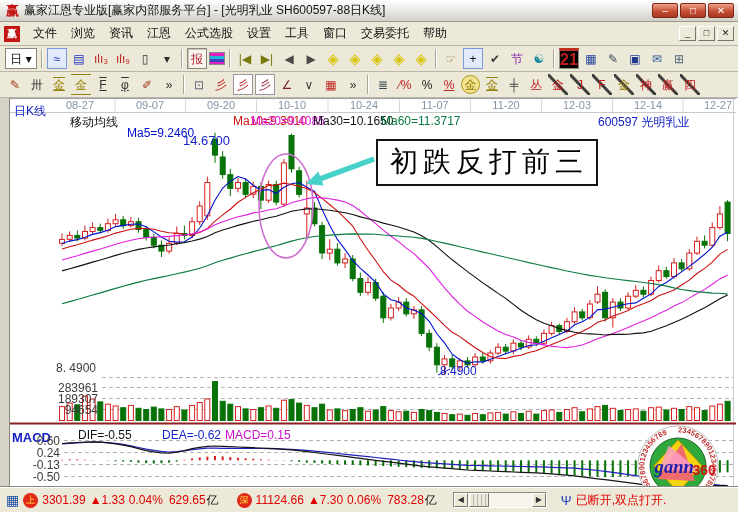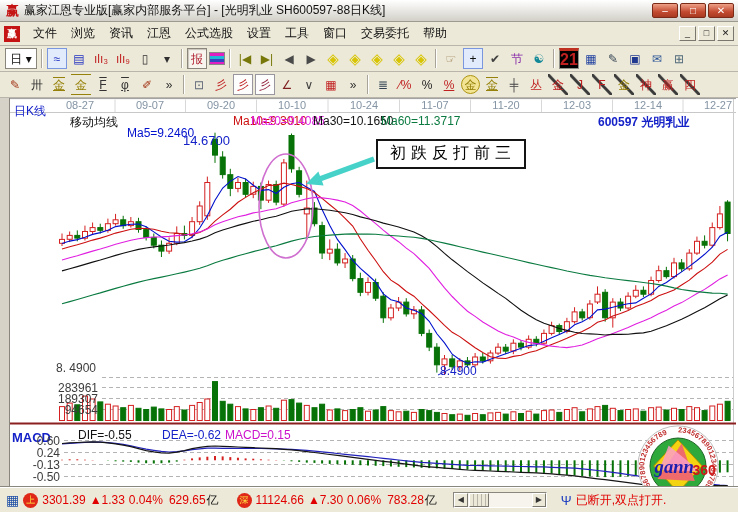--- a/index.html
+++ b/index.html
@@ -49,21 +49,21 @@
 
   
   .client { position:relative; width:738px; height:389px; background:#fff; overflow:hidden; }
   .lstrip { position:absolute; left:0; top:0; width:10px; height:389px; background:#d6d2c8; border-right:1px solid #8a867e; }
   #cs { position:absolute; left:0; top:0; z-index:1; }
   .ov { position:absolute; z-index:2; font-size:12px; white-space:nowrap; }
   .blue { color:#1522c8; } .black { color:#111; } .gray { color:#3c3c3c; }
   .ma5 { color:#0010cc; } .ma10 { color:#cc1010; } .ma20 { color:#e020e0; } .ma30 { color:#111; } .ma60 { color:#0a7a40; }
   .rnum { text-align:right; display:inline-block; }
   .anno { position:absolute; left:376px; top:41px; z-index:4; background:#fff; border:2px solid #141414;
-          font-size:16px; letter-spacing:5px; padding:2px 8px 3px 12px; color:#000; }
+          font-size:28px; letter-spacing:5px; padding:2px 8px 3px 12px; color:#000; }
   .gann-logo { position:absolute; left:636px; top:326px; width:84px; height:84px; z-index:6; }
 
   
   .statusbar { height:25px; display:flex; align-items:center; background:#ece9d8; border-top:1px solid #fff;
                box-shadow:0 -1px 0 #8a877e; font-size:12px; padding:0 6px; gap:4px; position:relative; z-index:7; }
   .sred { color:#e00000; } .sblack { color:#111; }
   .sb-grid { color:#2050a8; font-size:14px; }
   .sb-circ { width:15px; height:15px; border-radius:50%; background:#e02818; color:#ffe040; font-size:9px;
              display:inline-flex; align-items:center; justify-content:center; }
   .sb-scroll { display:flex; align-items:center; width:94px; height:16px; background:#f6f4ec;
@@ -582,21 +582,21 @@
       </svg>
 
     <span class="ov blue" style="left:14px;top:5px;">日K线</span>
 
     <span class="ov black" style="left:70px;top:16px;">移动均线</span>
     <span class="ov ma5" style="left:127px;top:16px;margin-top:12px;">Ma5=9.2460</span>
     <span class="ov ma10" style="left:189px;top:16px;margin-left:44px;">Ma10=9.3010</span>
     <span class="ov ma20" style="left:251px;top:16px;">Ma20=9.4085</span>
     <span class="ov ma30" style="left:313px;top:16px;">Ma30=10.1650</span>
     <span class="ov ma60" style="left:381px;top:16px;">Ma60=11.3717</span>
-    <span class="ov blue" style="left:598px;top:16px;font-weight:bold;">600597 光明乳业</span>
+    <span class="ov blue" style="left:598px;top:16px;font-weight:normal;">600597 光明乳业</span>
 
     <span class="ov blue" style="left:183px;top:35px;font-size:13px;">14.6700</span>
     <span class="ov blue" style="left:440px;top:266px;">8.4900</span>
     <span class="ov gray rnum" style="left:30px;top:263px;width:66px;">8. 4900</span>
 
     <span class="ov gray rnum" style="left:32px;top:283px;width:66px;">283961</span>
     <span class="ov gray rnum" style="left:32px;top:294px;width:66px;">189307</span>
     <span class="ov gray rnum" style="left:32px;top:305px;width:66px;">94654</span>
 
     <span class="ov blue" style="left:12px;top:332px;font-weight:bold;font-size:13px;">MACD</span>

